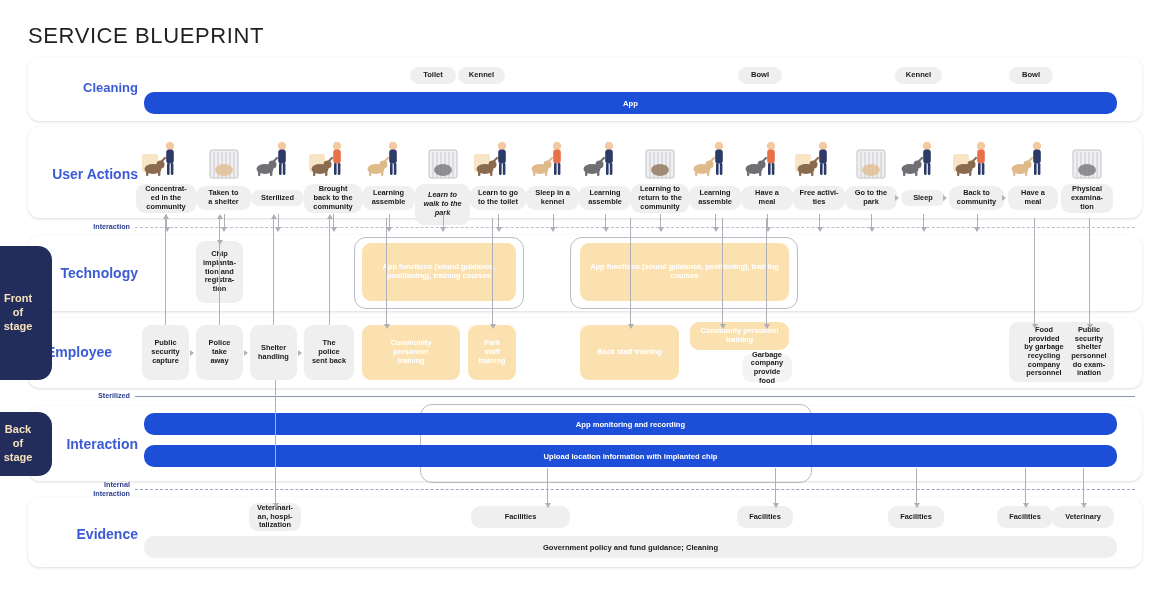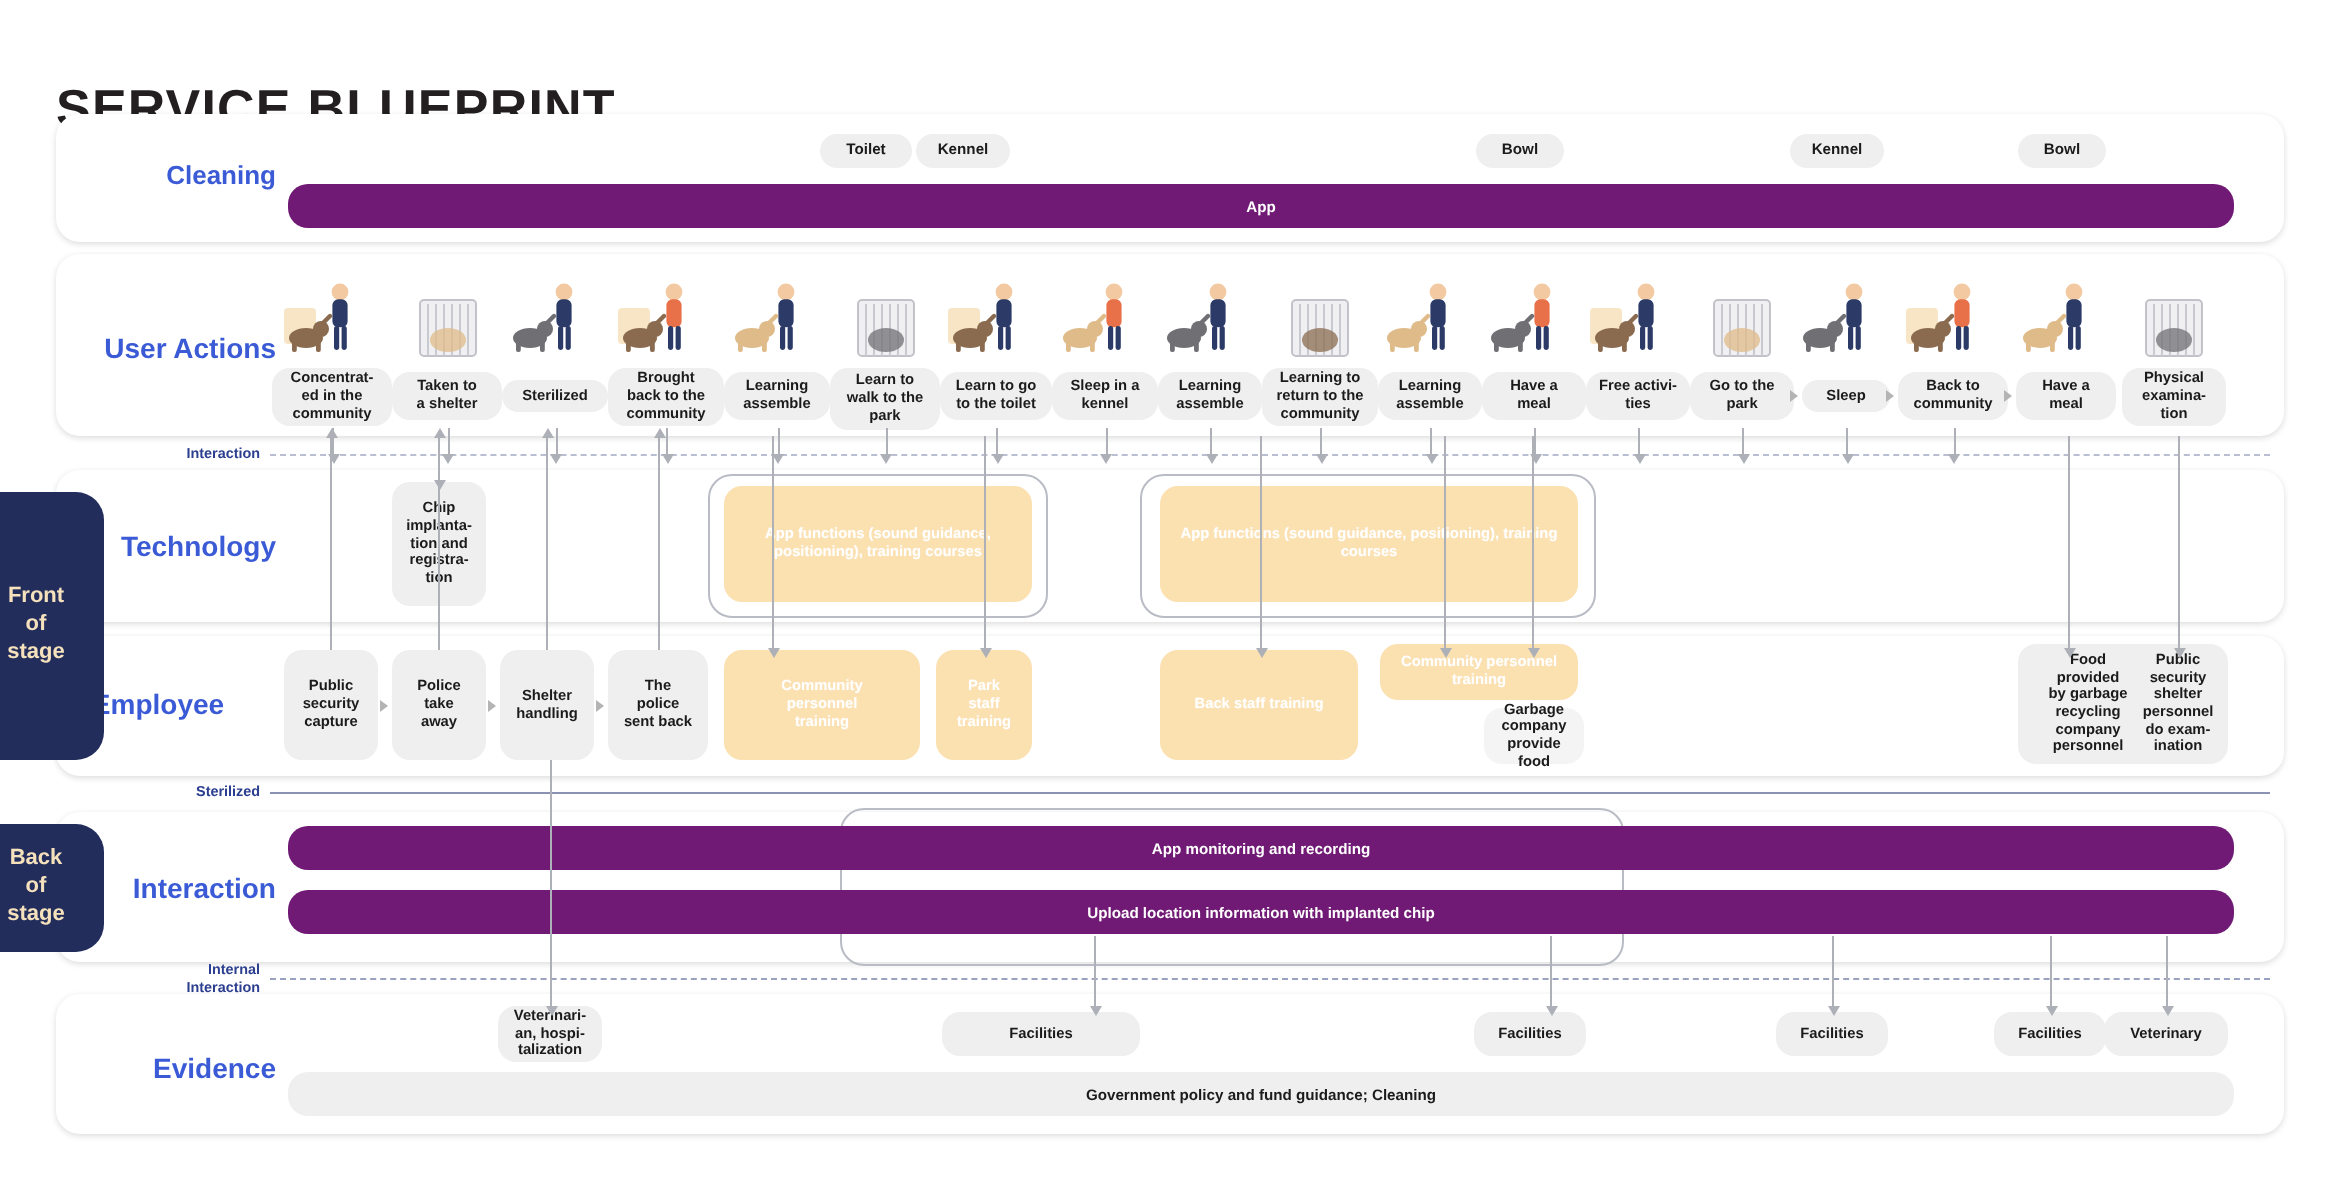--- a/index.html
+++ b/index.html
@@ -6,22 +6,22 @@
   html, body {
     width: 1172px; height: 600px;
     background: #ffffff;
     font-family: "Liberation Sans", sans-serif;
     overflow: hidden;
   }
   .page { position: relative; width: 1172px; height: 600px; }
 
   
   .title {
-    position: absolute; left: 28px; top: 39px;
-    font-size: 26px; font-weight: bold; letter-spacing: .6px;
+    position: absolute; left: 28px; top: 23px;
+    font-size: 22px; font-weight: normal; letter-spacing: .6px;
     color: #231f20;
   }
 
   
   .band {
     position: absolute;
     background: #ffffff;
     border-radius: 12px;
     box-shadow: 0 1px 3px rgba(0,0,0,.14);
   }
@@ -48,21 +48,21 @@
     padding: 2px 3px;
   }
   .chip.pill { border-radius: 20px; font-size: 7.6px; }
   .chip.orange {
     background: #fbe0b0;
     color: #ffffff;
     text-shadow: 0 0 1px rgba(255,255,255,.35);
   }
   .bar {
     position: absolute;
-    background: #701a75;
+    background: #1d4ed8;
     border-radius: 10px;
     color: #ffffff;
     font-size: 7.6px;
     font-weight: bold;
     display: flex; align-items: center; justify-content: center;
     text-align: center;
   }
   .bar.grey { background: #efeff0; color: #1b1b1b; }
 
   
@@ -331,21 +331,21 @@
           <path d="M16 16v26M20 16v26M24 16v26M28 16v26M32 16v26M36 16v26" stroke="#c9c9d0" stroke-width="1"></path>
           <ellipse cx="26" cy="34" rx="9" ry="6" fill="#6f6f74" opacity=".75"></ellipse>
         </svg></div>
     </div>
   <div id="user-action-chips">
       <div class="chip" style="left: 136px; top: 184px; width: 60px; height: 29px; border-radius: 9px;">Concentrat-<br>ed in the<br>community</div>
       <div class="chip" style="left: 196px; top: 186px; width: 55px; height: 24px; border-radius: 9px;">Taken to<br>a shelter</div>
       <div class="chip" style="left: 251px; top: 190px; width: 53px; height: 16px; border-radius: 9px;">Sterilized</div>
       <div class="chip" style="left: 304px; top: 184px; width: 58px; height: 29px; border-radius: 9px;">Brought<br>back to the<br>community</div>
       <div class="chip" style="left: 362px; top: 186px; width: 53px; height: 24px; border-radius: 9px;">Learning<br>assemble</div>
-      <div class="chip" style="left: 415px; top: 184px; width: 55px; height: 31px; border-radius: 9px;">Learn to<br>walk to the<br>park</div>
+      <div class="chip" style="left: 415px; top: 184px; width: 55px; height: 41px; border-radius: 9px; font-style: italic;">Learn to<br>walk to the<br>park</div>
       <div class="chip" style="left: 470px; top: 186px; width: 56px; height: 24px; border-radius: 9px;">Learn to go<br>to the toilet</div>
       <div class="chip" style="left: 526px; top: 186px; width: 53px; height: 24px; border-radius: 9px;">Sleep in a<br>kennel</div>
       <div class="chip" style="left: 579px; top: 186px; width: 52px; height: 24px; border-radius: 9px;">Learning<br>assemble</div>
       <div class="chip" style="left: 631px; top: 184px; width: 58px; height: 29px; border-radius: 9px;">Learning to<br>return to the<br>community</div>
       <div class="chip" style="left: 689px; top: 186px; width: 52px; height: 24px; border-radius: 9px;">Learning<br>assemble</div>
       <div class="chip" style="left: 741px; top: 186px; width: 52px; height: 24px; border-radius: 9px;">Have  a<br>meal</div>
       <div class="chip" style="left: 793px; top: 186px; width: 52px; height: 24px; border-radius: 9px;">Free activi-<br>ties</div>
       <div class="chip" style="left: 845px; top: 186px; width: 52px; height: 24px; border-radius: 9px;">Go to the<br>park</div>
       <div class="chip" style="left: 901px; top: 190px; width: 44px; height: 16px; border-radius: 9px;">Sleep</div>
       <div class="chip" style="left: 949px; top: 186px; width: 55px; height: 24px; border-radius: 9px;">Back to<br>community</div>

